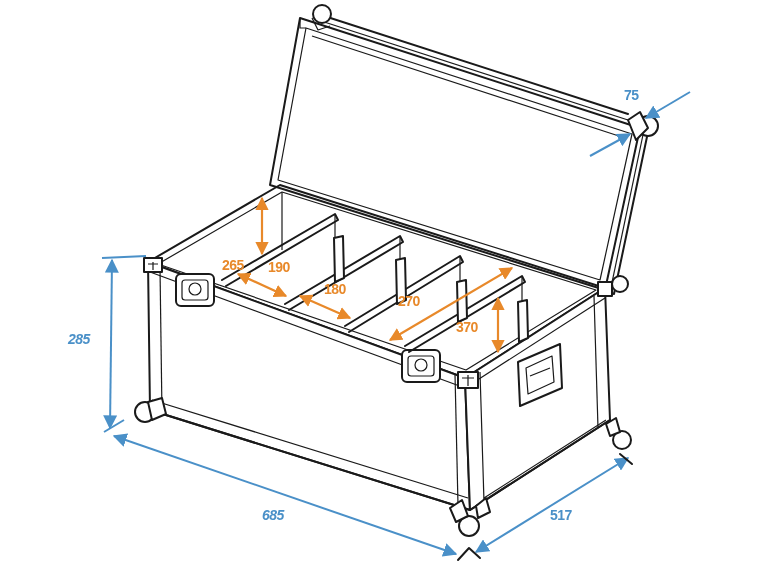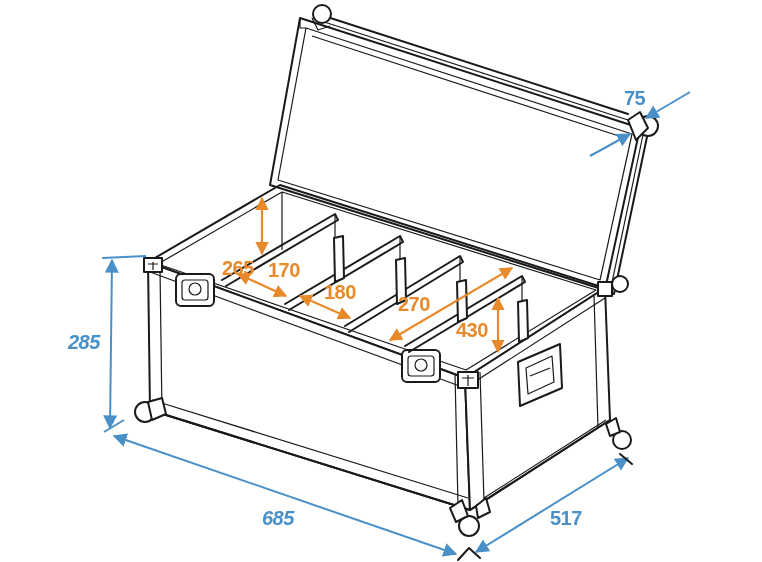--- a/index.html
+++ b/index.html
@@ -3,21 +3,21 @@
 <meta charset="utf-8">
 <style>
   html, body { margin: 0; padding: 0; background: #ffffff; }
   body { width: 762px; height: 562px; overflow: hidden; position: relative; font-family: "Liberation Sans", sans-serif; }
   #canvas { position: absolute; left: 0; top: 0; width: 762px; height: 562px; }
   .ln { stroke: #1a1a1a; stroke-width: 2; fill: none; stroke-linejoin: round; stroke-linecap: round; }
   .ln-thin { stroke: #1a1a1a; stroke-width: 1.2; fill: none; stroke-linejoin: round; }
   .ln-fill { stroke: #1a1a1a; stroke-width: 2; fill: #ffffff; stroke-linejoin: round; }
   .dim-blue { stroke: #4a90c8; stroke-width: 2; fill: none; }
   .dim-orange { stroke: #e8892a; stroke-width: 2.2; fill: none; }
-  .lbl { position: absolute; font-family: "Liberation Sans", sans-serif; font-weight: bold; font-size: 20px; line-height: 1; white-space: nowrap; letter-spacing: -0.5px; }
+  .lbl { position: absolute; font-family: "Liberation Sans", sans-serif; font-weight: bold; font-size: 14px; line-height: 1; white-space: nowrap; letter-spacing: -0.5px; }
   .lbl.blue { color: #4a90c8; }
   .lbl.orange { color: #e8892a; }
 </style>
 </head>
 <body>
 
 <div id="diagram">
 <svg id="canvas" viewBox="0 0 762 562" xmlns="http://www.w3.org/2000/svg">
   <defs>
     <marker id="arrB" viewBox="0 0 10 10" refX="9" refY="5" markerWidth="7" markerHeight="7" orient="auto-start-reverse">
@@ -167,17 +167,17 @@
     <path class="ln" d="M620,454 L632,464"></path>
   </g>
 </svg>
 
 <div class="lbl blue" style="left:624px; top:88px;">75</div>
 <div class="lbl blue" style="left:68px; top:332px;font-style:italic;">285</div>
 <div class="lbl blue" style="left:262px; top:508px;font-style:italic;">685</div>
 <div class="lbl blue" style="left:550px; top:508px;">517</div>
 
 <div class="lbl orange" style="left:222px; top:224px;margin-top:34px;">265</div>
-<div class="lbl orange" style="left:268px; top:260px;">170</div>
+<div class="lbl orange" style="left:268px; top:260px;">190</div>
 <div class="lbl orange" style="left:324px; top:282px;">180</div>
 <div class="lbl orange" style="left:398px; top:294px;">270</div>
-<div class="lbl orange" style="left:456px; top:320px;">430</div>
+<div class="lbl orange" style="left:456px; top:320px;">370</div>
 </div>
 
 </body></html>

